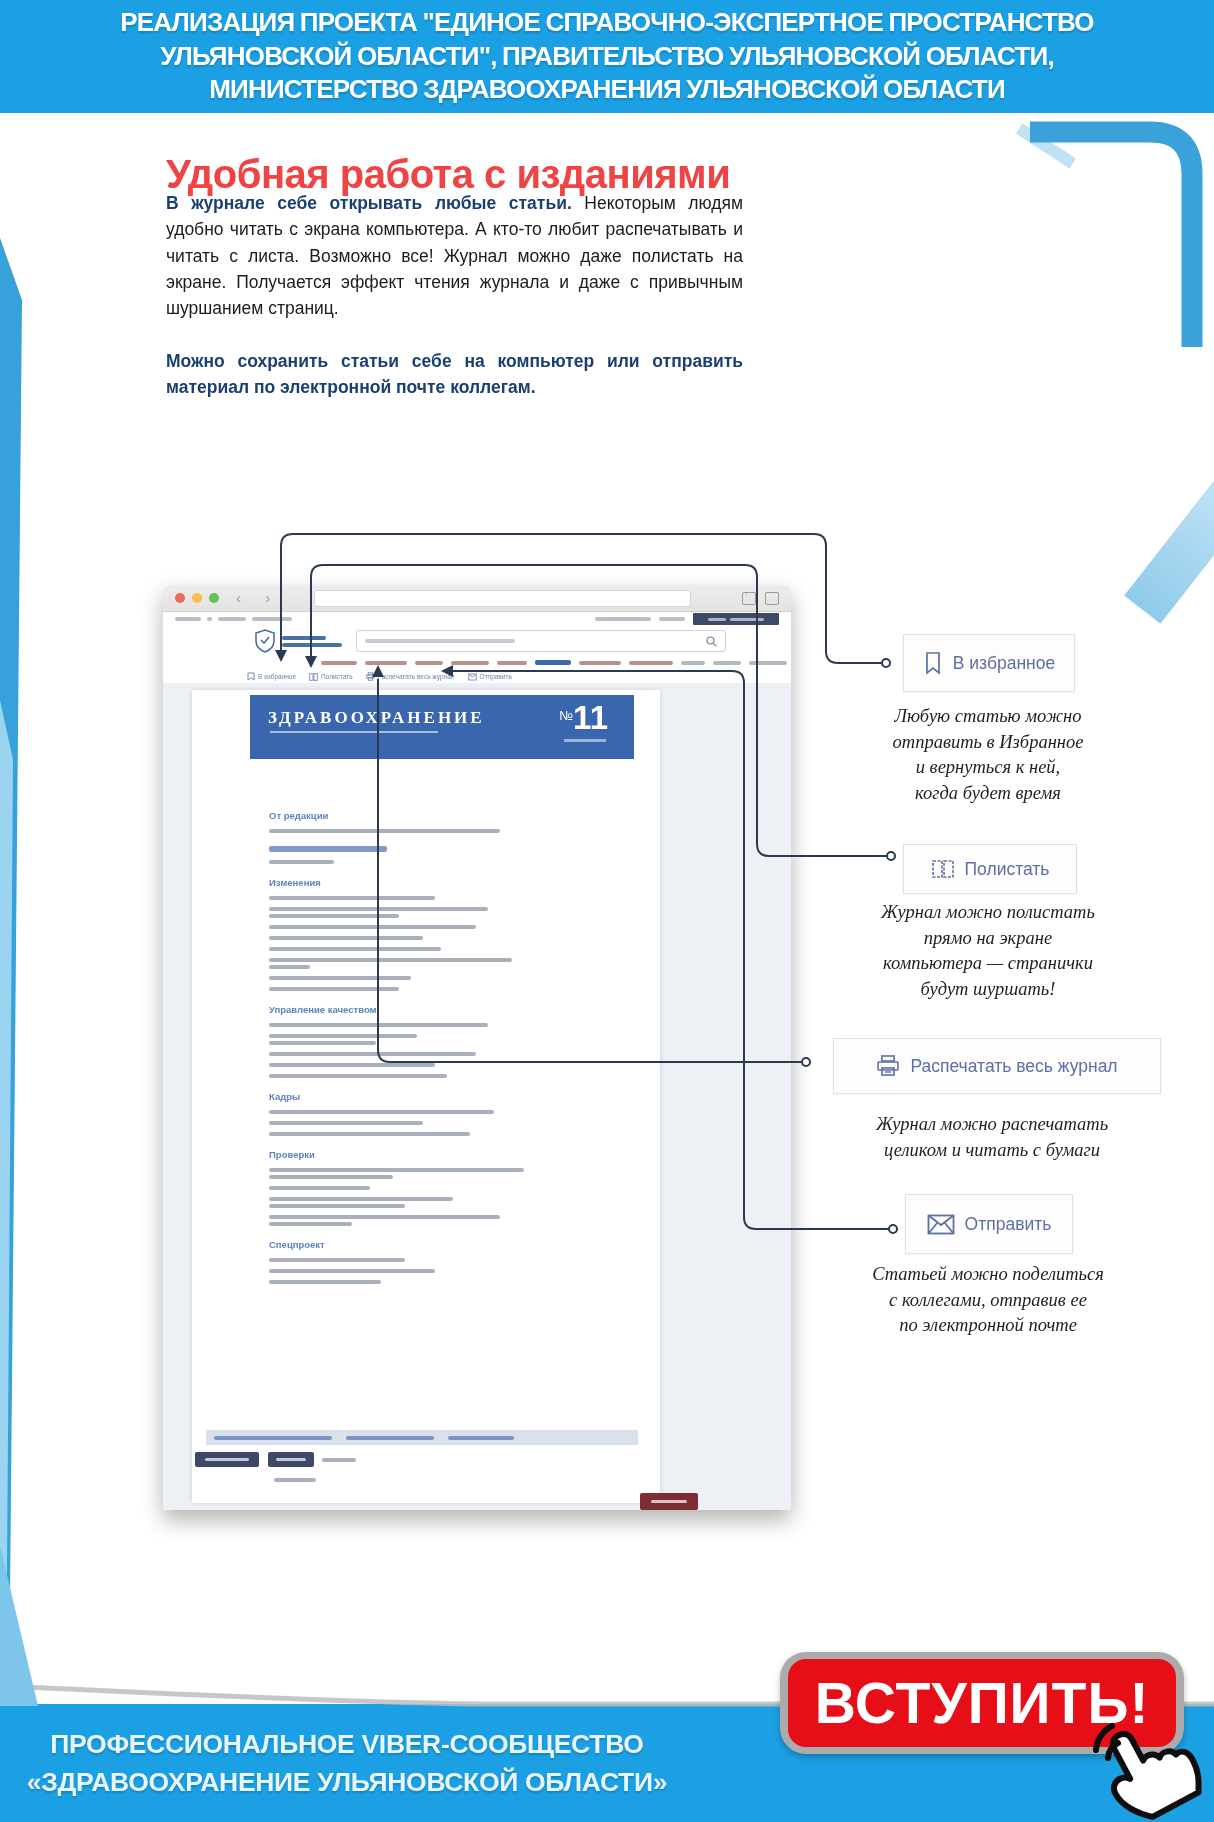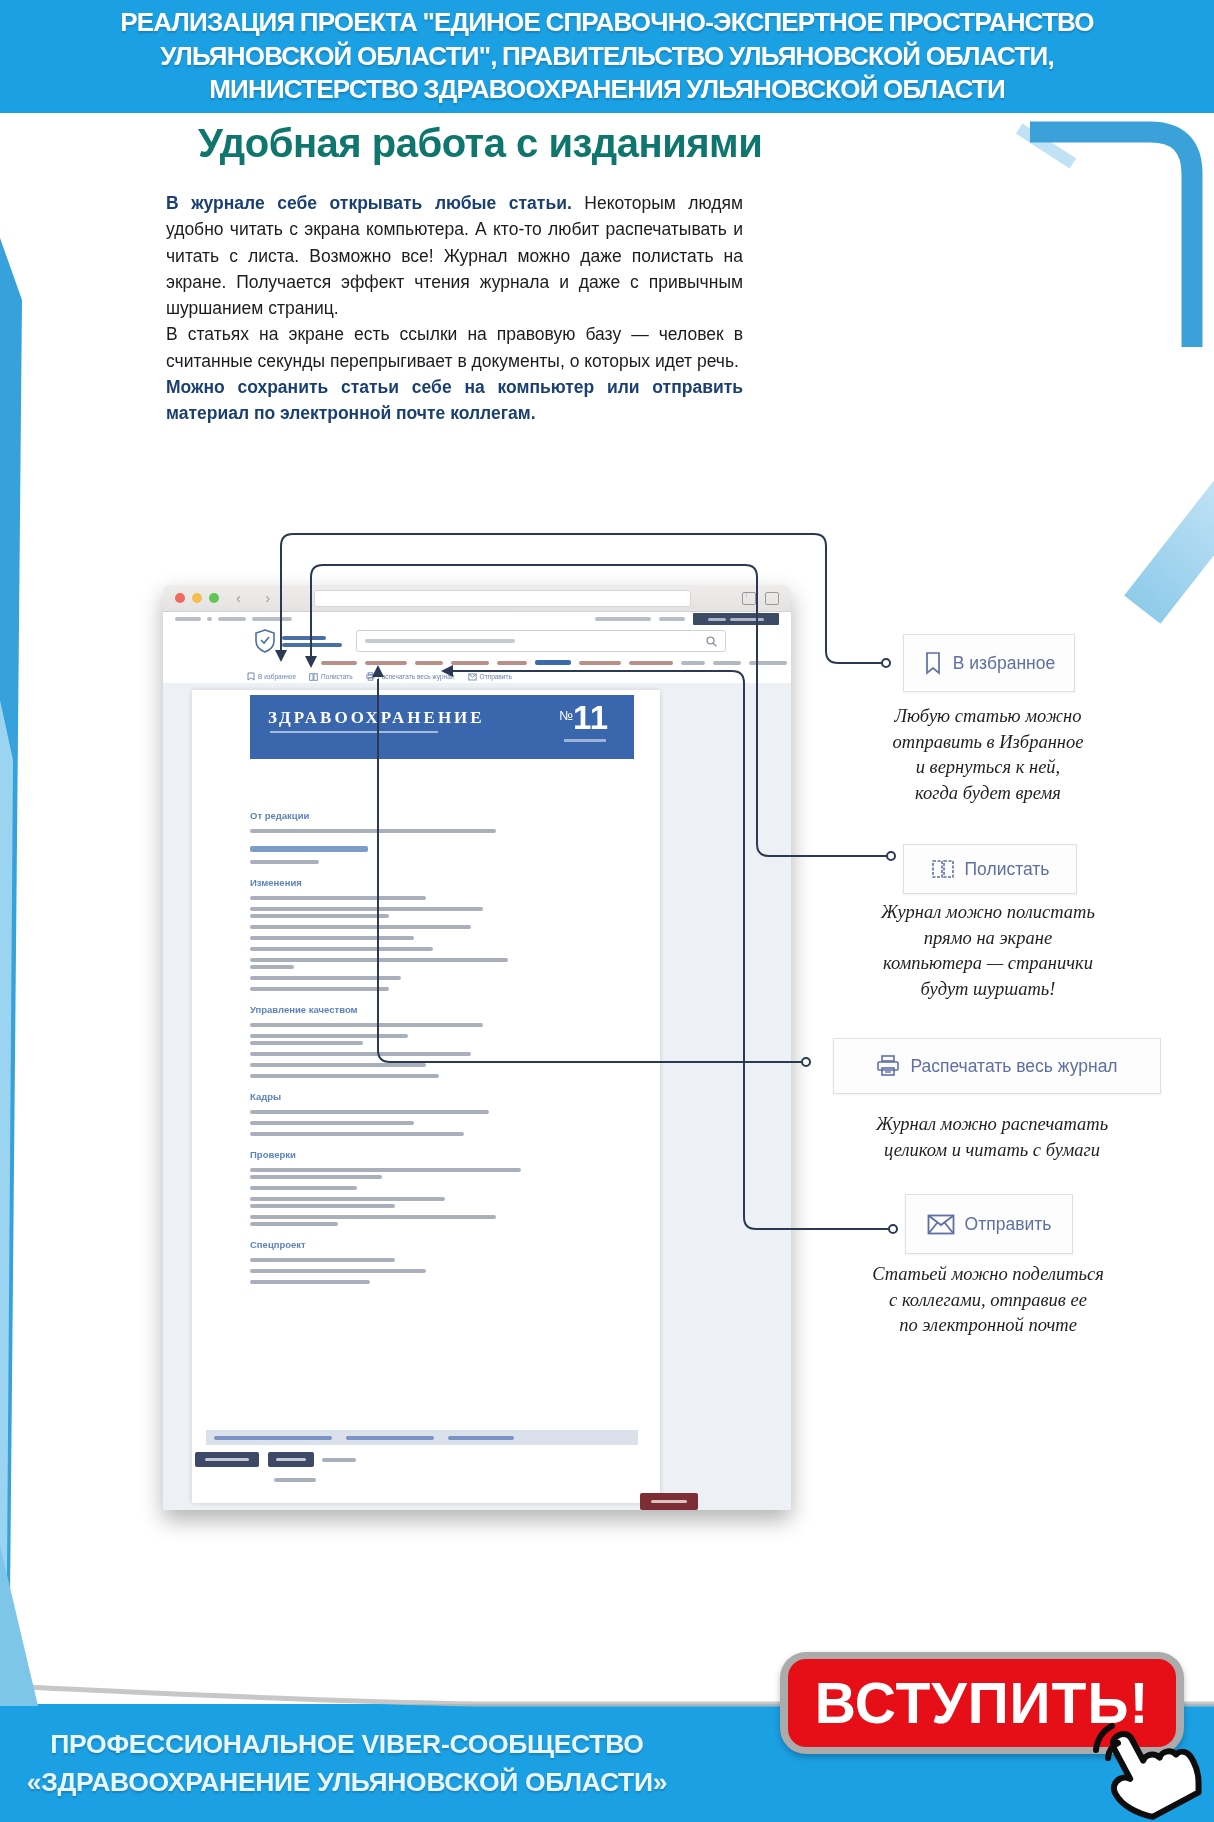--- a/index.html
+++ b/index.html
@@ -9,21 +9,21 @@
   .top-banner{position:absolute;left:0;top:0;width:1214px;height:113px;background:#1ba0e3;
     display:flex;align-items:center;justify-content:center;}
   .top-banner .t{color:#fff;font-weight:bold;font-size:26px;line-height:1.3;text-align:center;
     padding:0 66px;letter-spacing:-0.8px;word-spacing:-1px;text-shadow:0 2px 2px rgba(0,0,0,.18);}
   
   .deco{position:absolute;pointer-events:none;}
   .deco-band{left:1100px;top:500px;width:220px;height:46px;transform:rotate(-52deg);
     background:linear-gradient(90deg,#8fcbea,#d9eefb);}
   .deco-slash{left:1014px;top:140px;width:64px;height:12px;transform:rotate(33deg);background:#bfe2f4;}
   
-  .intro-title{position:absolute;left:166px;top:121px;font-size:40px;font-weight:bold;color:#0f766e;letter-spacing:-0.5px;margin-left:32px;}
+  .intro-title{position:absolute;left:166px;top:152px;font-size:40px;font-weight:bold;color:#ef4444;letter-spacing:-0.5px;}
   .intro-text{position:absolute;left:166px;top:190px;width:577px;font-size:17.5px;line-height:1.5;
     color:#1c1c1c;text-align:justify;}
   .intro-text .lead,.intro-text .p3{color:#1a3f73;font-weight:bold;}
   
   .browser{position:absolute;left:163px;top:585px;width:628px;height:925px;background:#fff;
     border-radius:6px 6px 3px 3px;box-shadow:0 10px 22px rgba(0,0,0,.30);z-index:2;overflow:hidden;}
   .chrome{height:26px;background:linear-gradient(#efecec,#e5e2e2);border-bottom:1px solid #d4d1d1;
     display:flex;align-items:center;padding:0 12px;border-radius:6px 6px 0 0;}
   .dot{width:10px;height:10px;border-radius:50%;margin-right:7px;}
   .dot.r{background:#ee6a5f}.dot.y{background:#f4bf4f}.dot.g{background:#61c554}
@@ -60,21 +60,21 @@
   .page{position:absolute;left:29px;top:7px;width:468px;height:813px;background:#fff;
     box-shadow:0 0 5px rgba(0,0,0,.14);overflow:hidden;}
   .cover{margin:5px 26px 0 58px;height:64px;background:#3a66ae;position:relative;padding-left:40px;}
   .cover .logotype{position:absolute;left:18px;top:13px;color:#fff;font-family:"Liberation Serif",serif;
     font-weight:bold;font-size:17px;letter-spacing:3px;}
   .cover .subbar{position:absolute;left:20px;top:36px;width:168px;height:2px;background:rgba(255,255,255,.55);}
   .cover .issue{position:absolute;right:26px;top:6px;color:#fff;display:flex;align-items:flex-start;}
   .cover .issue .no{font-size:13px;margin-top:7px;}
   .cover .issue .num{font-size:33px;font-weight:bold;line-height:1;}
   .cover .datebar{position:absolute;right:28px;top:44px;width:42px;height:3px;background:rgba(255,255,255,.5);}
-  .toc{padding:38px 95px 0 58px;}
+  .toc{padding:38px 95px 0 77px;}
   .toc-h{font-size:9.5px;font-weight:bold;color:#5d83bd;margin:13px 0 8px;}
   .toc-h.skh{height:6px;border-radius:2px;background:#7d9cc7;}
   .toc-item{margin:7px 0;}
   .toc-item .sk{height:4px;border-radius:2px;background:#aab0bb;margin-bottom:3px;}
   .linkbar{position:absolute;left:14px;top:740px;width:424px;height:15px;background:#dbe1eb;
     display:flex;align-items:center;gap:14px;padding-left:8px;}
   .linkbar .bar{background:#7a93c4;}
   .navybtn{position:absolute;top:762px;height:15px;background:#3d4966;border-radius:2px;
     display:flex;align-items:center;justify-content:center;gap:3px;}
   .navybtn .bar{background:#c3c9d6;height:3px;}
@@ -116,21 +116,21 @@
   <div class="deco deco-band"></div>
   <svg class="deco" style="left:0;top:0;z-index:2" width="60" height="1710" viewBox="0 0 60 1710">
     <polygon points="0,238 22,300 9,1706 0,1706" fill="#36a1db"></polygon>
     <polygon points="0,700 13,760 6,1706 0,1706" fill="#9ad4f1"></polygon>
     <polygon points="0,1545 38,1706 0,1706" fill="#7ec5ea"></polygon>
   </svg>
 
   <div class="intro-title">Удобная работа с изданиями</div>
   <div class="intro-text">
     <span class="lead">В журнале себе открывать любые статьи.</span><span> Некоторым людям удобно читать с экрана компьютера. А кто-то любит распечатывать и читать с листа. Возможно все! Журнал можно даже полистать на экране. Получается эффект чтения журнала и даже с привычным шуршанием страниц.</span><br>
-    <span>В статьях на экране есть ссылки на правовую базу — человек в считанные секунды перепрыгивает в документы, о которых идет речь.</span><br>
+    <br>
     <span class="p3">Можно сохранить статьи себе на компьютер или отправить материал по электронной почте коллегам.</span>
   </div>
 
   <div class="browser">
     <div class="chrome">
       <span class="dot r"></span>
       <span class="dot y"></span>
       <span class="dot g"></span>
       <span class="navbtns">‹ ›</span>
       <span class="urlfield"></span>

